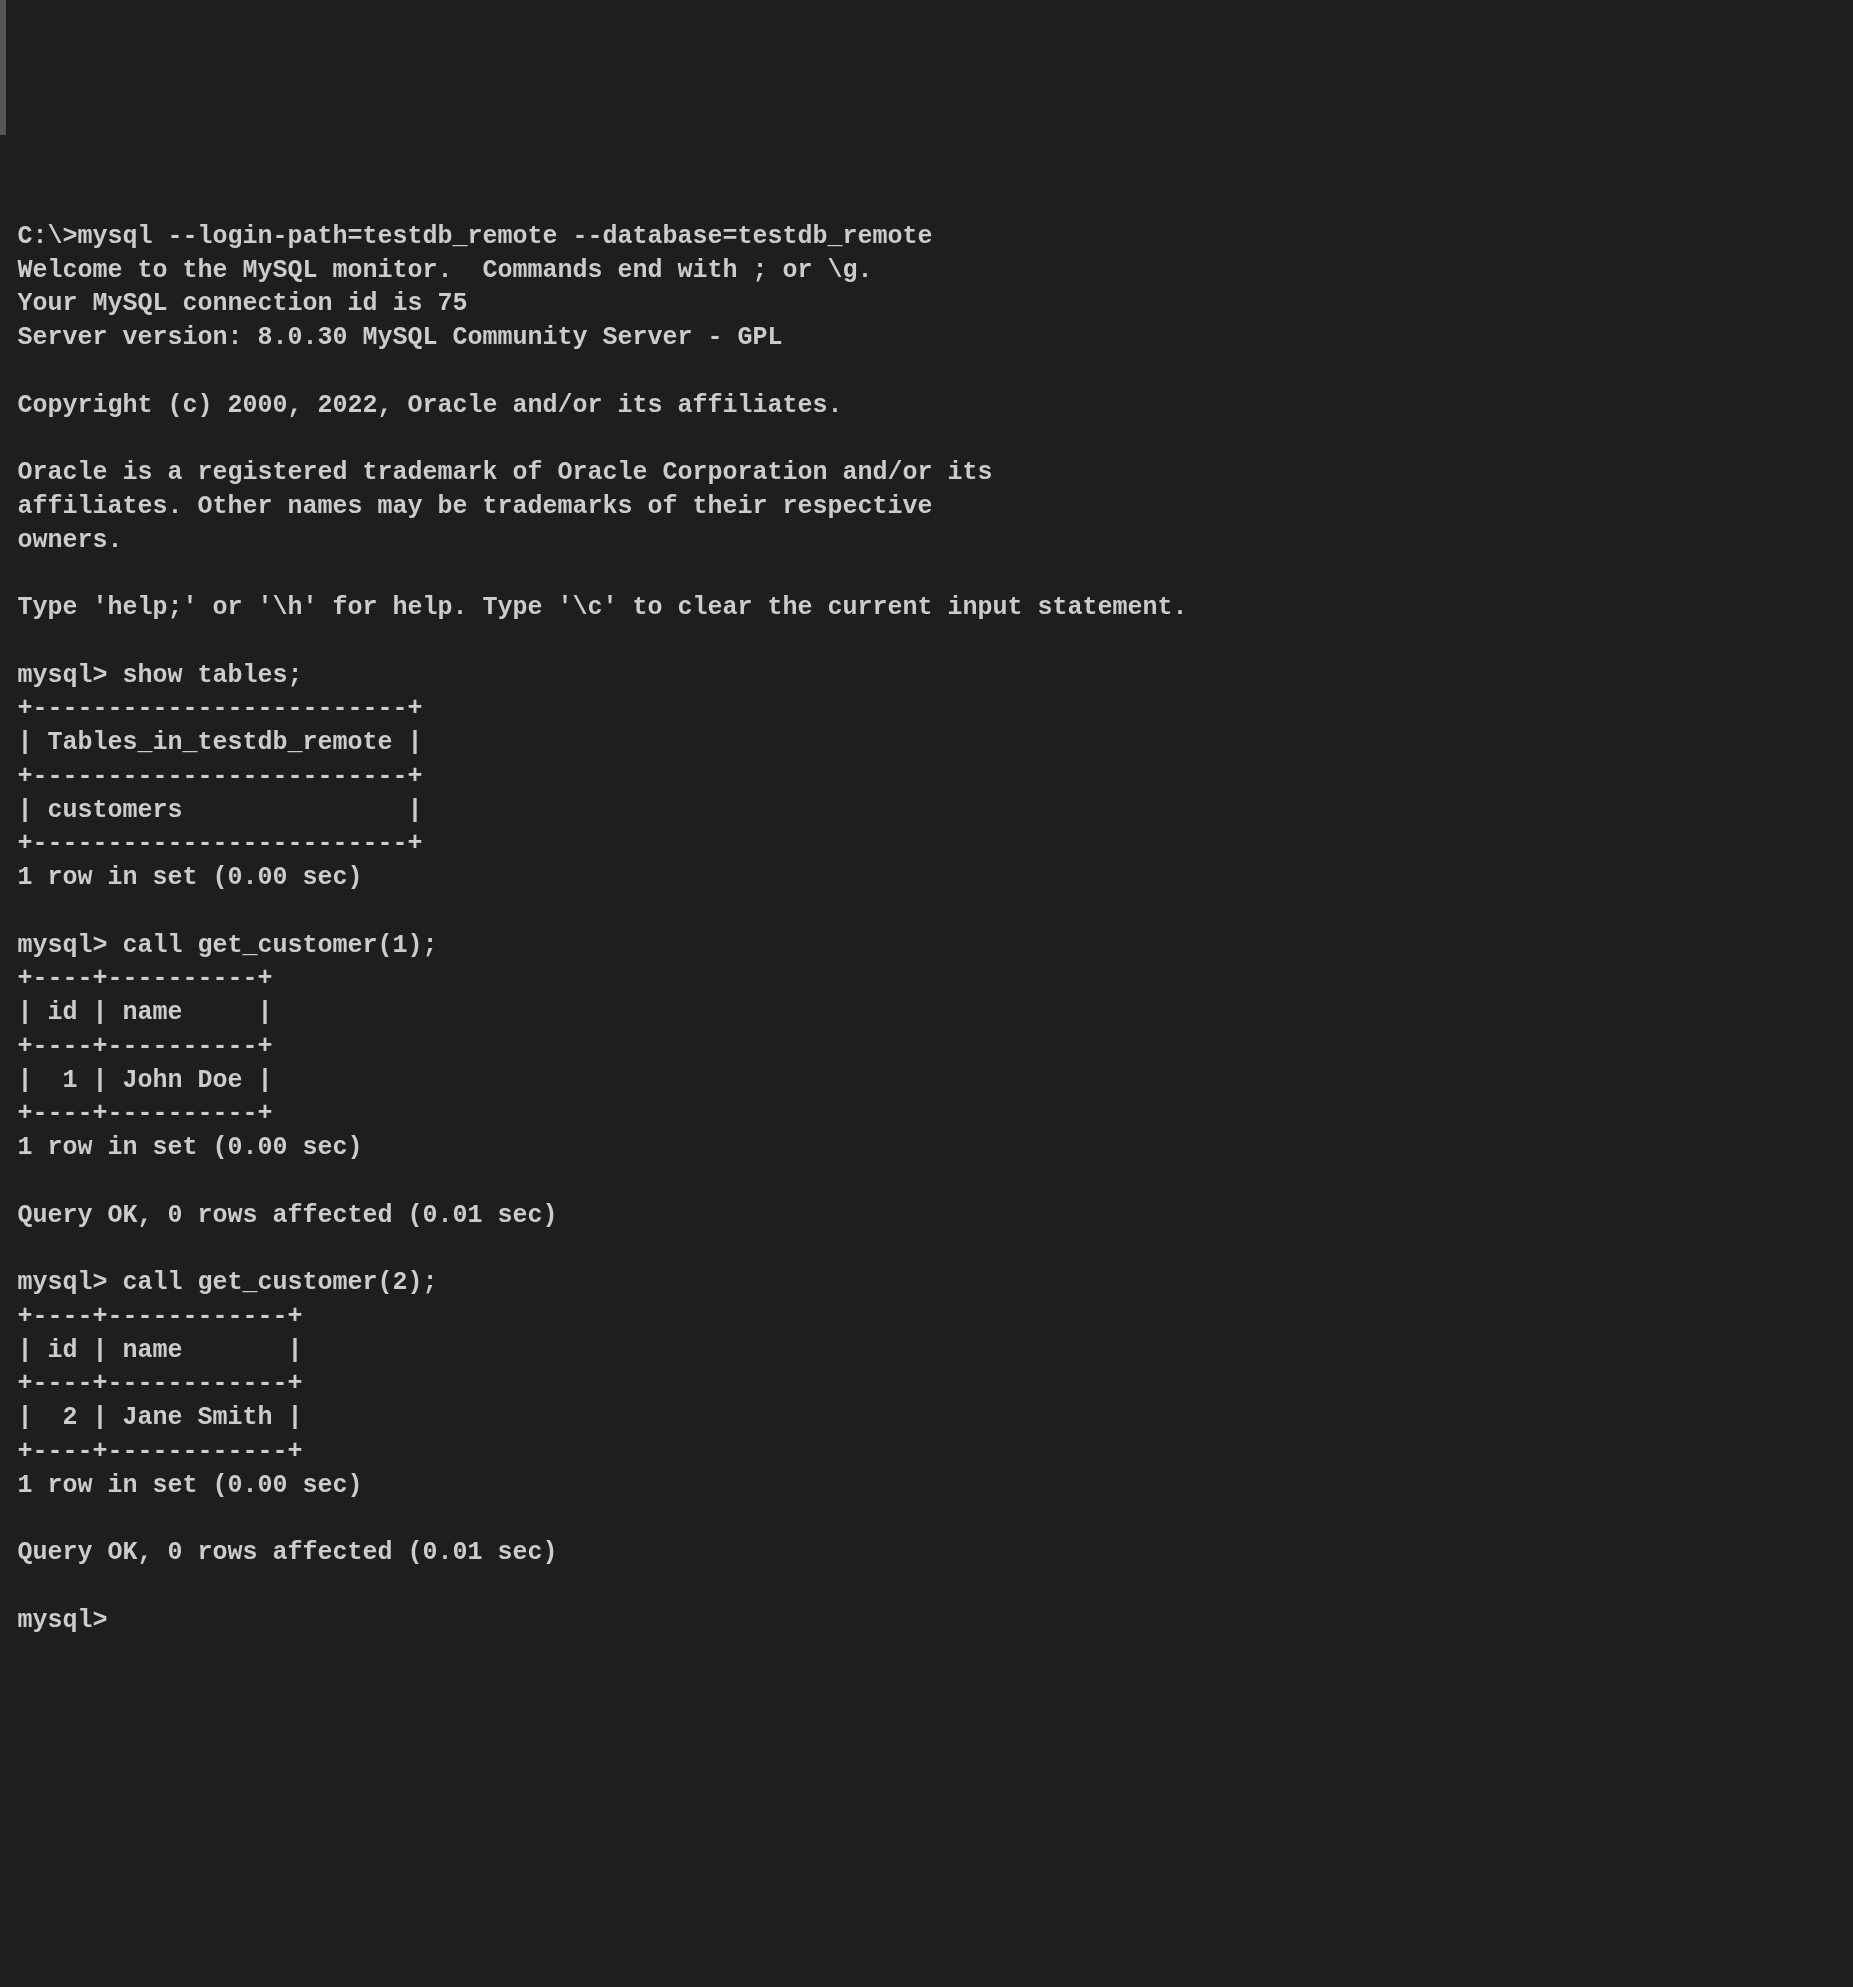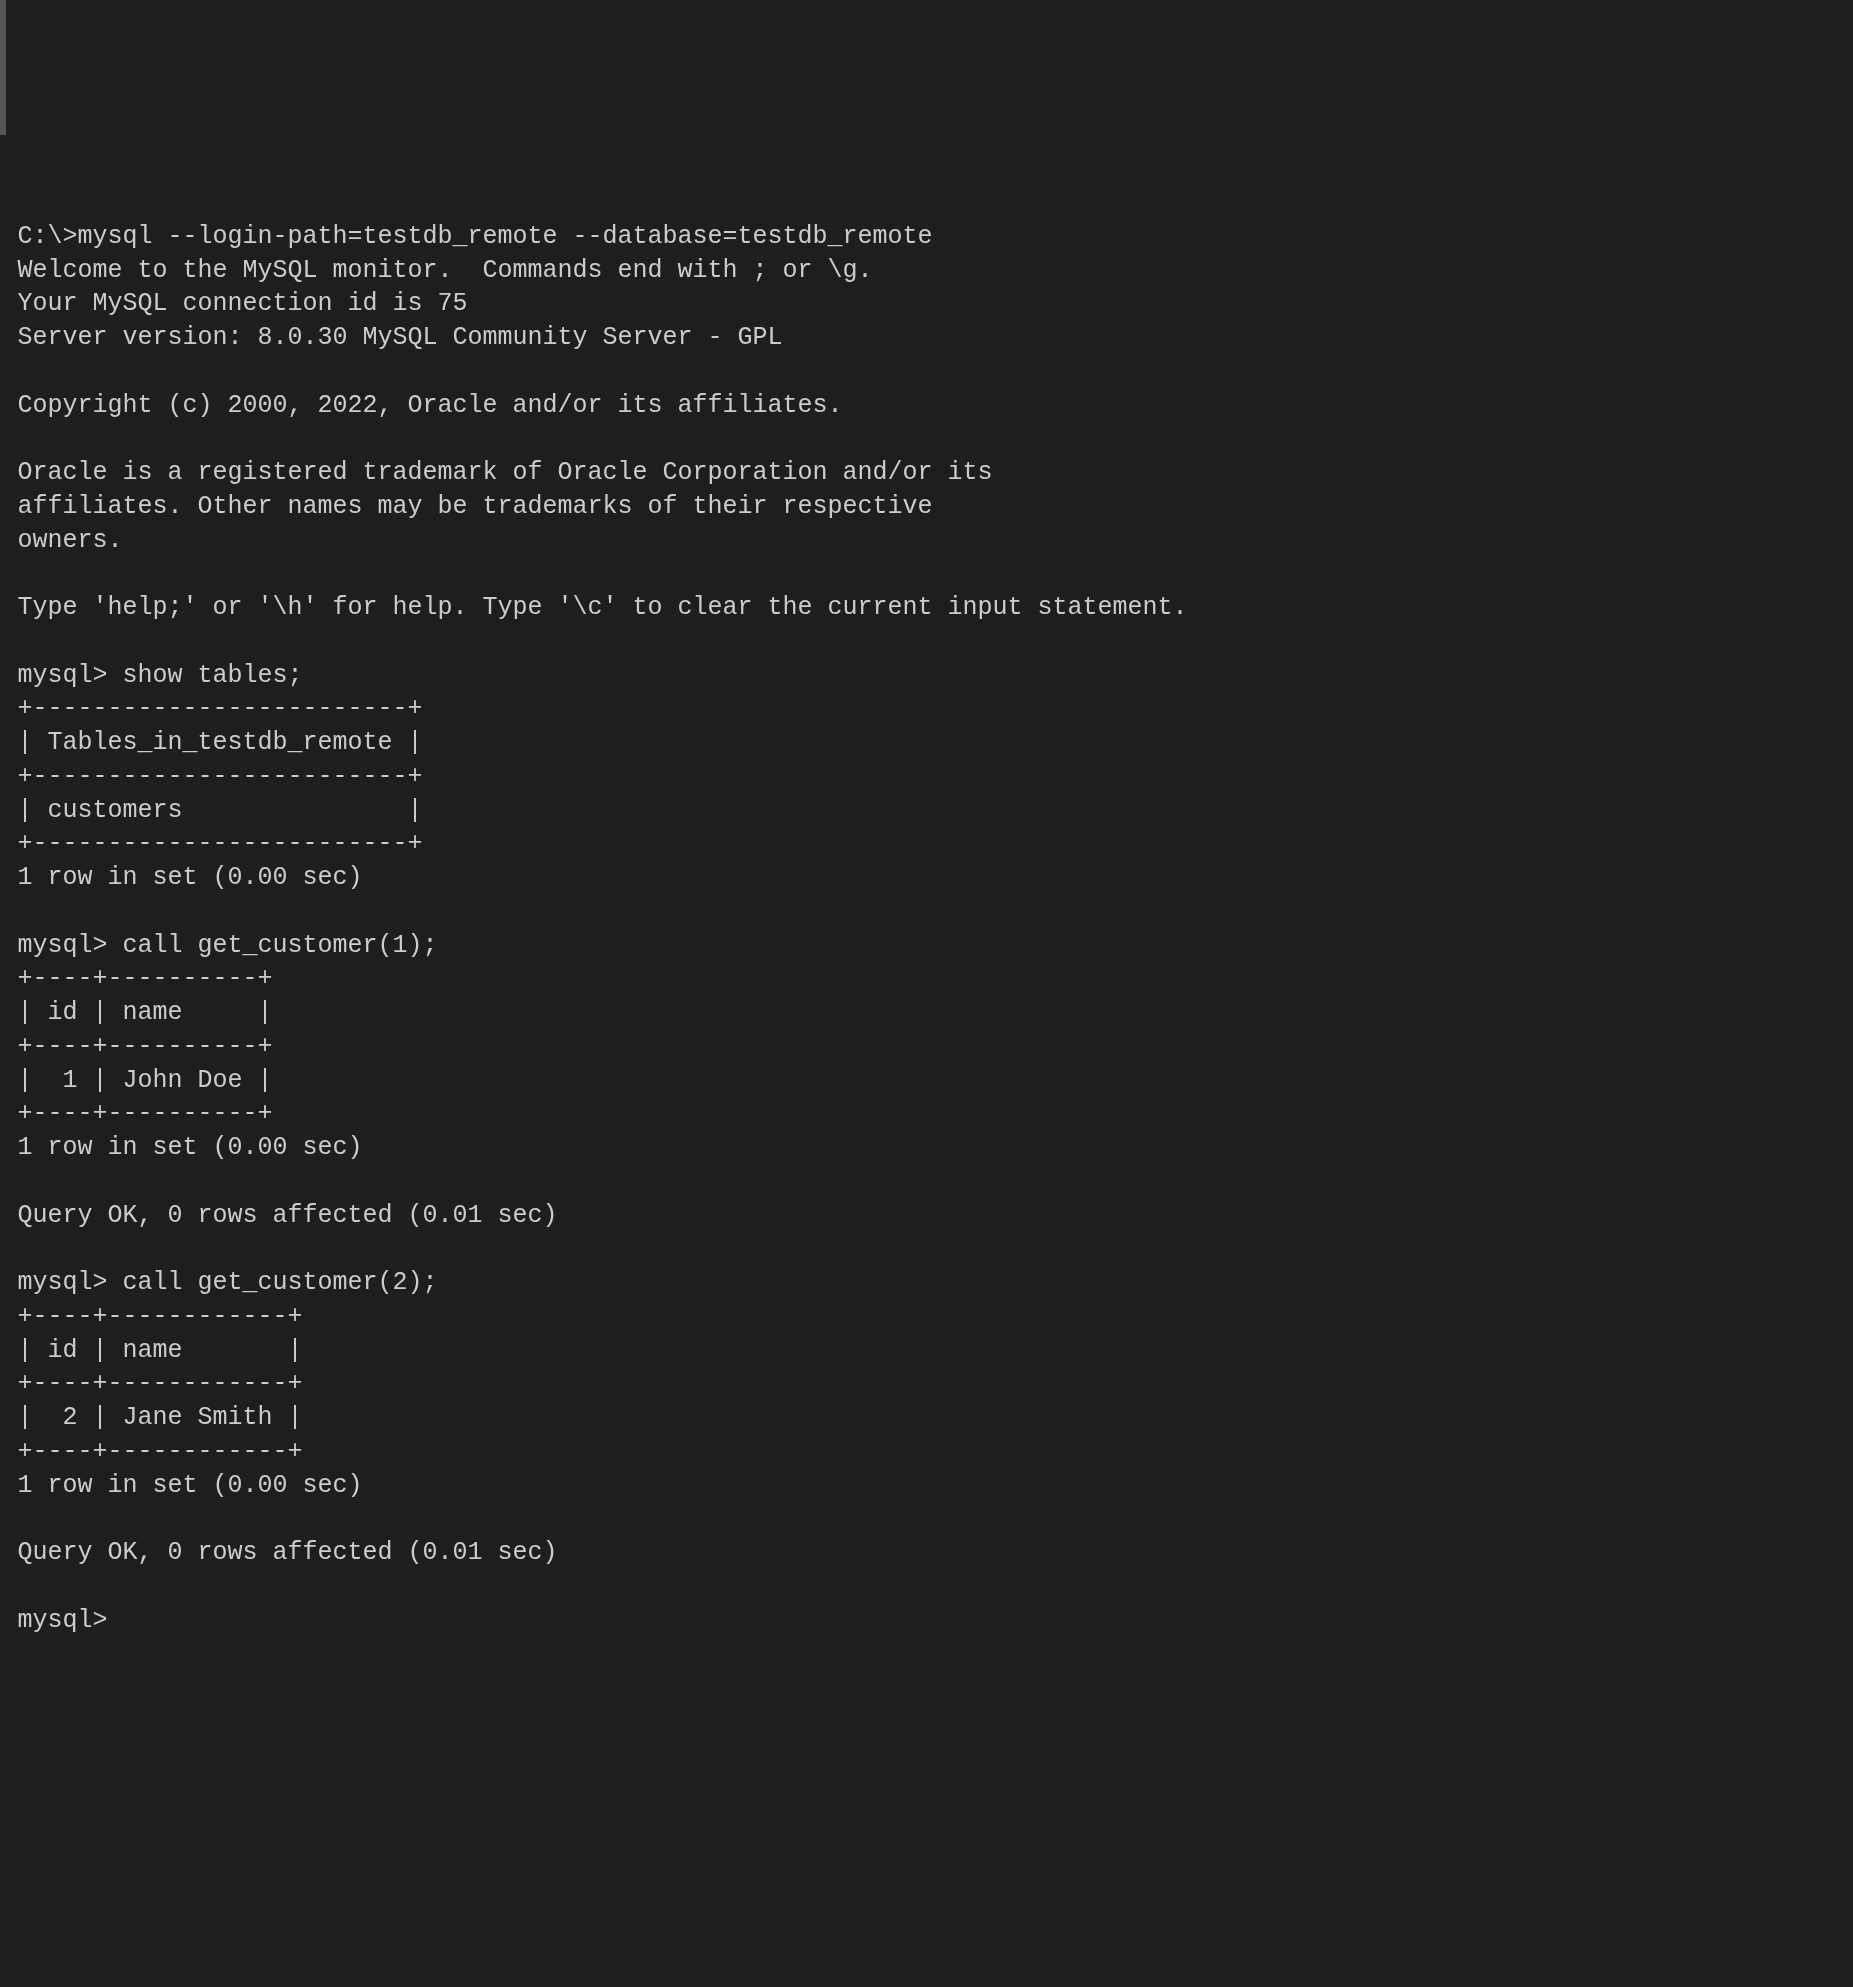--- a/index.html
+++ b/index.html
@@ -8,20 +8,21 @@
       background-color: #1e1e1e;
       color: #cccccc;
       font-family: 'Consolas', 'Courier New', monospace;
       font-size: 25px;
       line-height: 1.35;
       white-space: pre;
       overflow-x: auto;
     }
     .terminal-line {
       display: block;
+      font-weight: bold;
     }
     .scrollbar-track {
       position: fixed;
       left: 0;
       top: 0;
       width: 5.8px;
       height: 135px;
       background-color: #555555;
     }
   </style>

